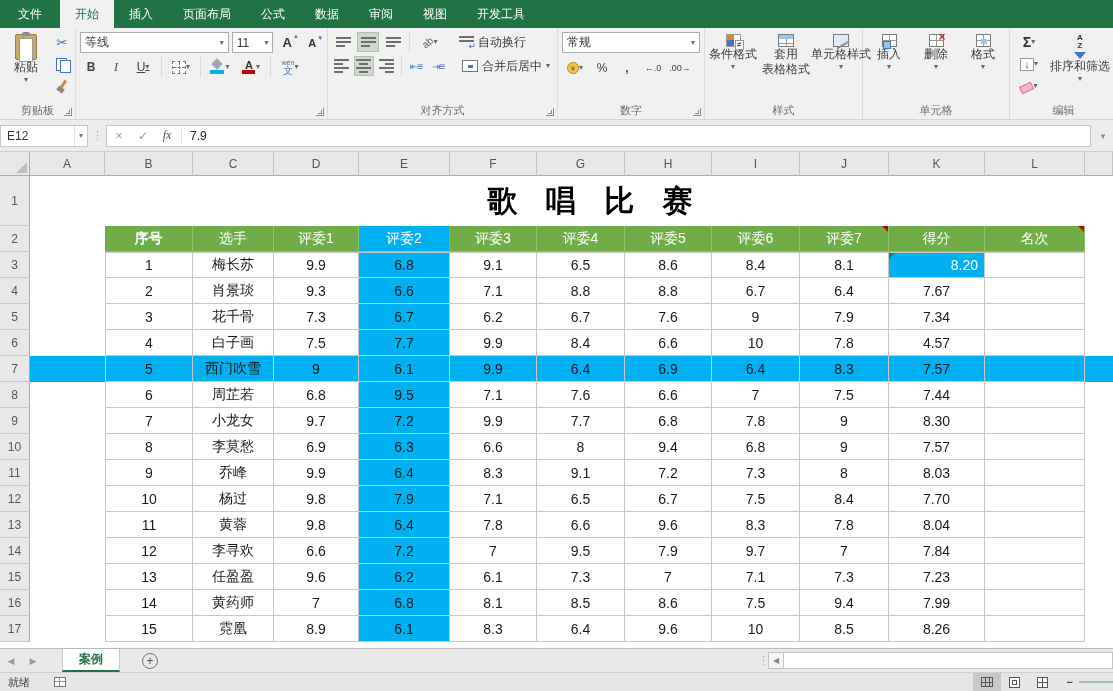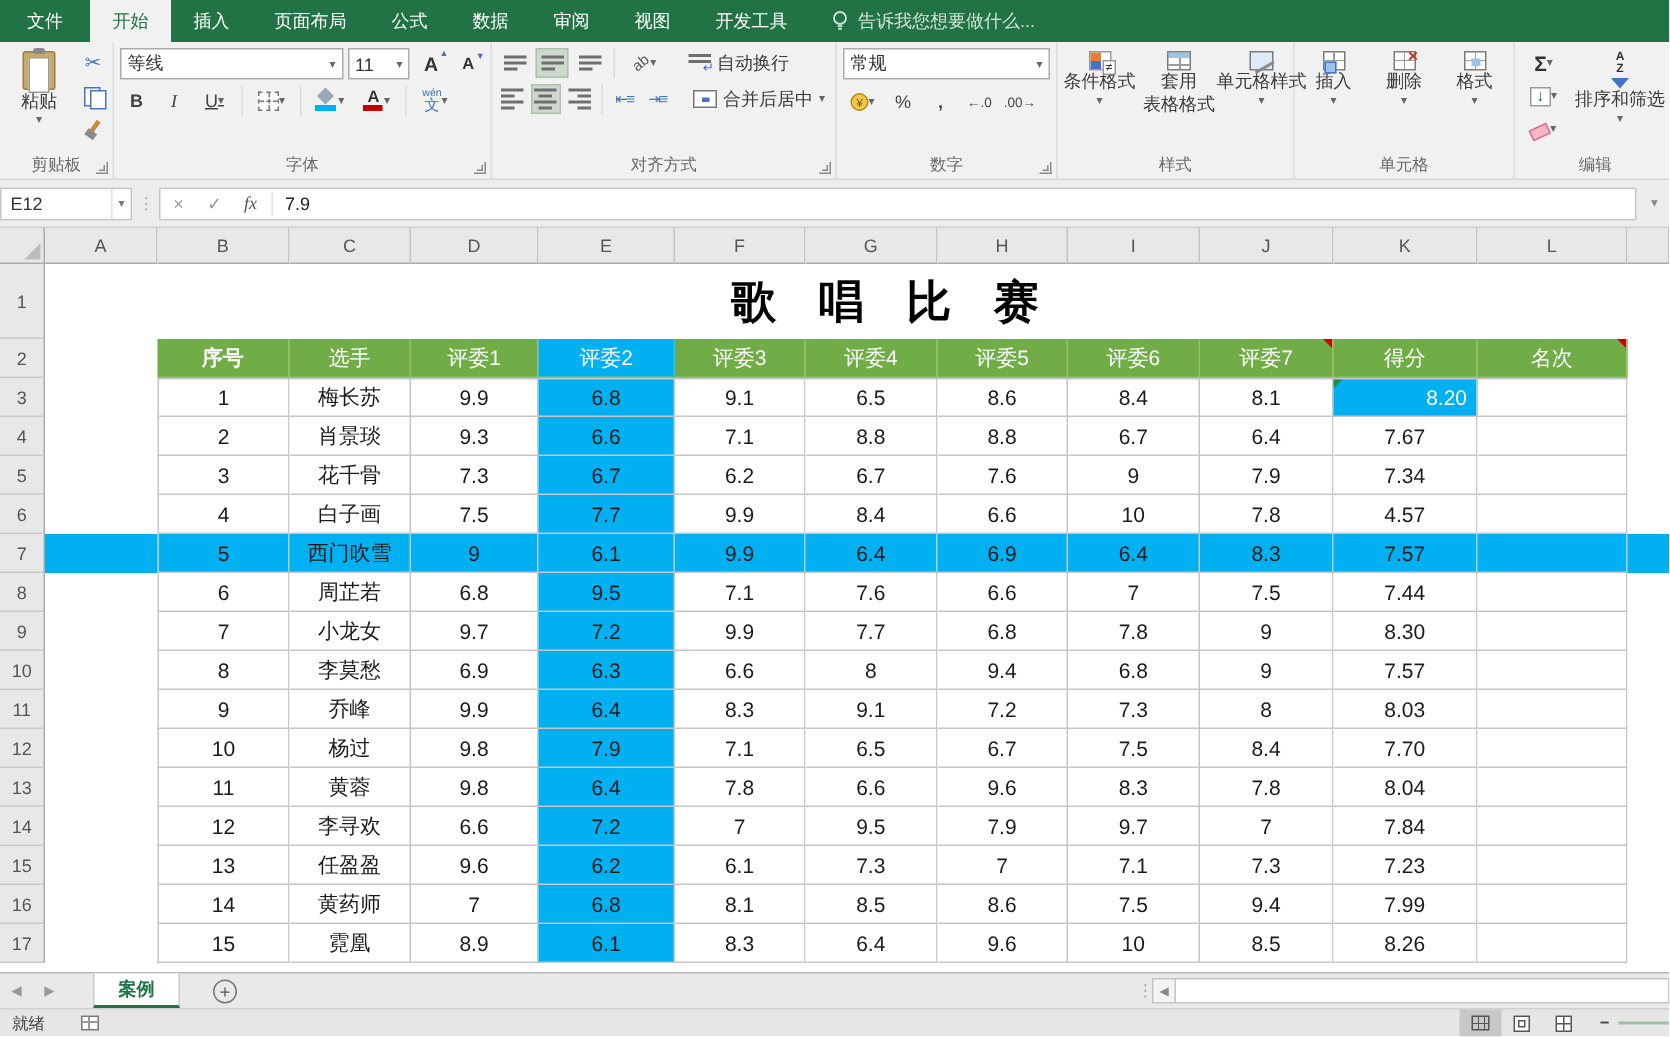--- a/index.html
+++ b/index.html
@@ -154,28 +154,20 @@
     <div id="tab-items" style="display:flex;align-items:stretch;">
         <div class="tab active">开始</div>
         <div class="tab">插入</div>
         <div class="tab">页面布局</div>
         <div class="tab">公式</div>
         <div class="tab">数据</div>
         <div class="tab">审阅</div>
         <div class="tab">视图</div>
         <div class="tab">开发工具</div>
       </div>
-    <div class="tellme">
-      <svg class="bulb" viewBox="0 0 12 14">
-          <circle cx="6" cy="5" r="4" fill="none" stroke="#CFE3D6" stroke-width="1.2"></circle>
-          <line x1="4.5" y1="10.5" x2="7.5" y2="10.5" stroke="#CFE3D6" stroke-width="1.2"></line>
-          <line x1="4.8" y1="12.3" x2="7.2" y2="12.3" stroke="#CFE3D6" stroke-width="1.2"></line>
-        </svg>
-      <span>告诉我您想要做什么...</span>
-    </div>
   </div>
 
   <div class="ribbon">
 
     <div class="group" style="width:76px">
       <div class="g-body">
         <div class="bigbtn">
           <span class="clip-icon"></span>
           <span class="cap">粘贴</span>
           <span class="dd">▾</span>
@@ -238,21 +230,20 @@
           <span class="vsep"></span>
           <div class="sbtn" style="width:28px">
             <span class="ic-pinyin">
                 <span class="py">wén</span>
                 <span class="zh">文</span>
               </span>
               <span class="dd">▾</span>
           </div>
         </div>
       </div>
-      <div class="g-label">字体</div>
       <span class="launcher"></span>
     </div>
 
     <div class="group" style="width:230px">
       <div class="g-body" style="display:block;">
         <div class="rowline">
           <div class="sbtn">
               <span class="al top">
                 <i></i>
                 <i></i>

